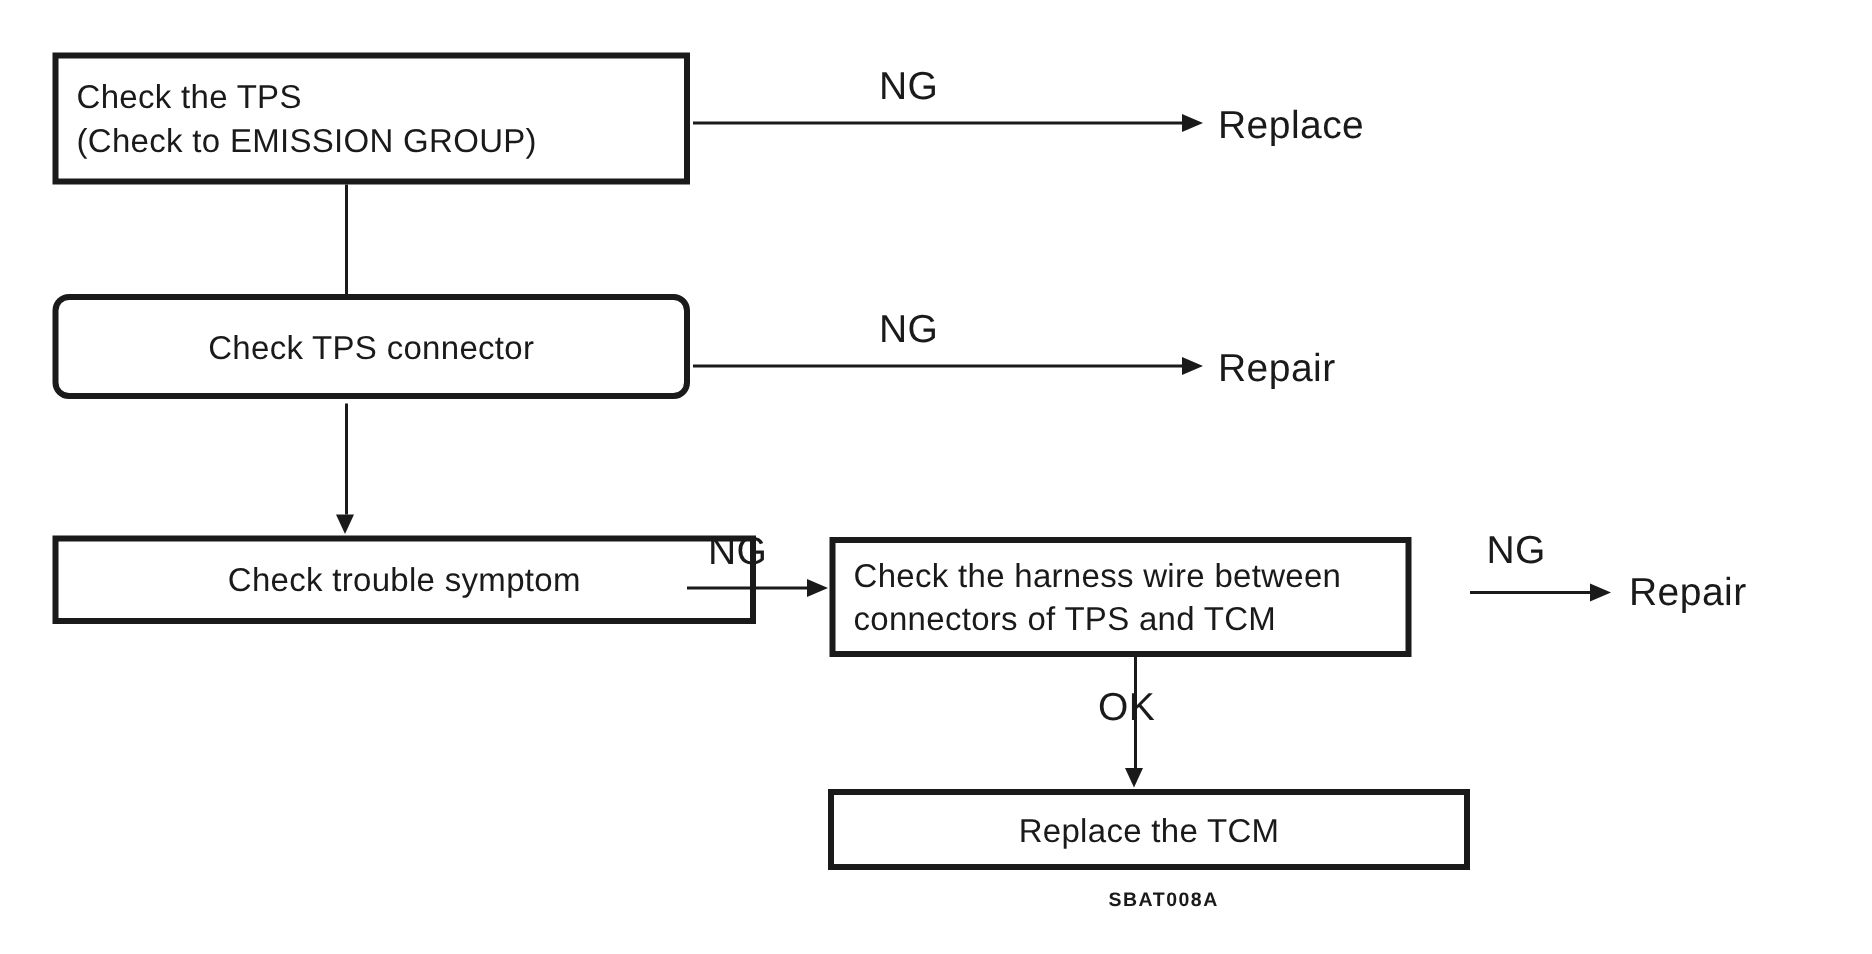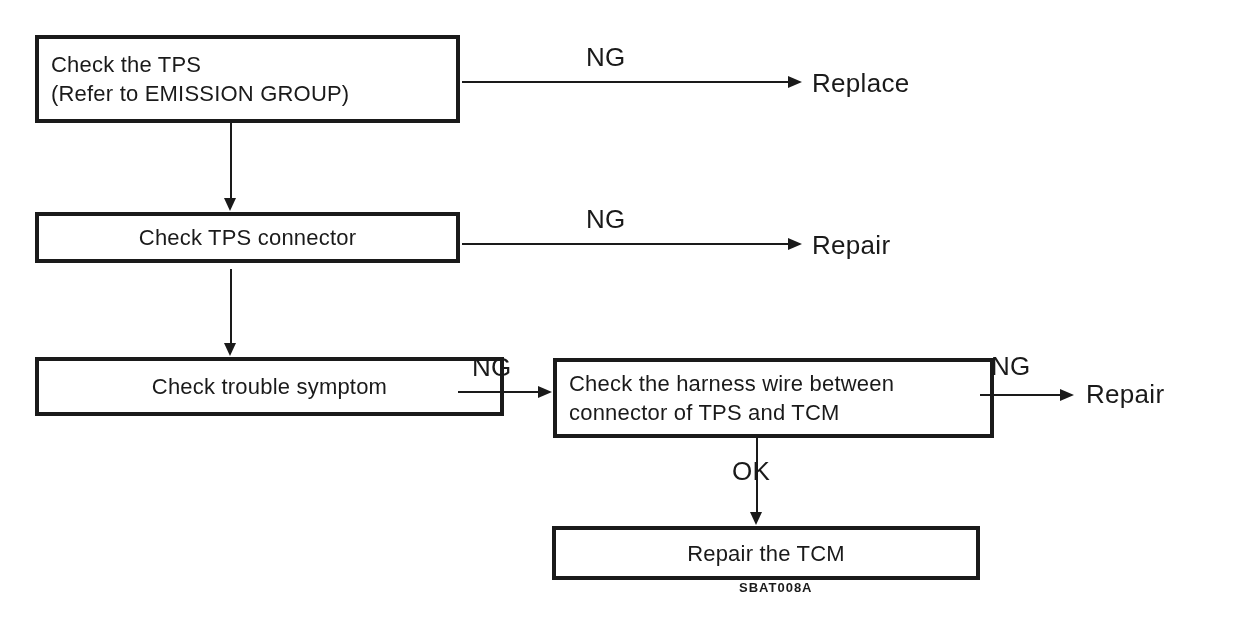--- a/index.html
+++ b/index.html
@@ -58,64 +58,64 @@
     white-space:nowrap;
   }
 </style>
 </head>
 <body>
 
 <div class="canvas">
 
   <div class="box left" style="left:35px;top:35px;width:425px;height:88px;">
     <span>Check the TPS</span>
-    <span>(Refer to EMISSION GROUP)</span>
+    <span>(Check to EMISSION GROUP)</span>
   </div>
 
   <span class="lbl" style="left:586px;top:42px;">NG</span>
   <div class="hline" style="left:462px;top:81px;width:328px;"></div>
   <div class="ah-right" style="left:788px;top:76px;"></div>
   <span class="lbl" style="left:812px;top:68px;text-align:right;">Replace</span>
 
   <div class="vline" style="left:230px;top:123px;height:77px;"></div>
   <div class="ah-down" style="left:224px;top:198px;"></div>
 
-  <div class="box center" style="left:35px;top:212px;width:425px;height:51px;">
+  <div class="box center" style="left:35px;top:196px;width:425px;height:70px;border-radius:11px;">
     <span>Check TPS connector</span>
   </div>
 
   <span class="lbl" style="left:586px;top:204px;">NG</span>
   <div class="hline" style="left:462px;top:243px;width:328px;"></div>
   <div class="ah-right" style="left:788px;top:238px;"></div>
   <span class="lbl" style="left:812px;top:230px;">Repair</span>
 
   <div class="vline" style="left:230px;top:269px;height:74px;"></div>
   <div class="ah-down" style="left:224px;top:343px;"></div>
 
   <div class="box center" style="left:35px;top:357px;width:469px;height:59px;">
     <span>Check trouble symptom</span>
   </div>
 
   <span class="lbl" style="left:472px;top:352px;">NG</span>
   <div class="hline" style="left:458px;top:391px;width:82px;"></div>
   <div class="ah-right" style="left:538px;top:386px;"></div>
 
-  <div class="box left" style="left:553px;top:358px;width:441px;height:80px;">
+  <div class="box left" style="left:553px;top:358px;width:388px;height:80px;">
     <span>Check the harness wire between</span>
-    <span>connector of TPS and TCM</span>
+    <span>connectors of TPS and TCM</span>
   </div>
 
   <span class="lbl" style="left:991px;top:351px;">NG</span>
   <div class="hline" style="left:980px;top:394px;width:82px;"></div>
   <div class="ah-right" style="left:1060px;top:389px;"></div>
   <span class="lbl" style="left:1086px;top:379px;">Repair</span>
 
   <div class="vline" style="left:756px;top:438px;height:76px;"></div>
   <span class="lbl" style="left:732px;top:456px;">OK</span>
   <div class="ah-down" style="left:750px;top:512px;"></div>
 
   <div class="box center" style="left:552px;top:526px;width:428px;height:54px;">
-    <span>Repair the TCM</span>
+    <span>Replace the TCM</span>
   </div>
 
-  <span class="caption" style="left:739px;top:580px;">SBAT008A</span>
+  <span class="caption" style="left:739px;top:592px;">SBAT008A</span>
 
 </div>
 
 </body></html>

